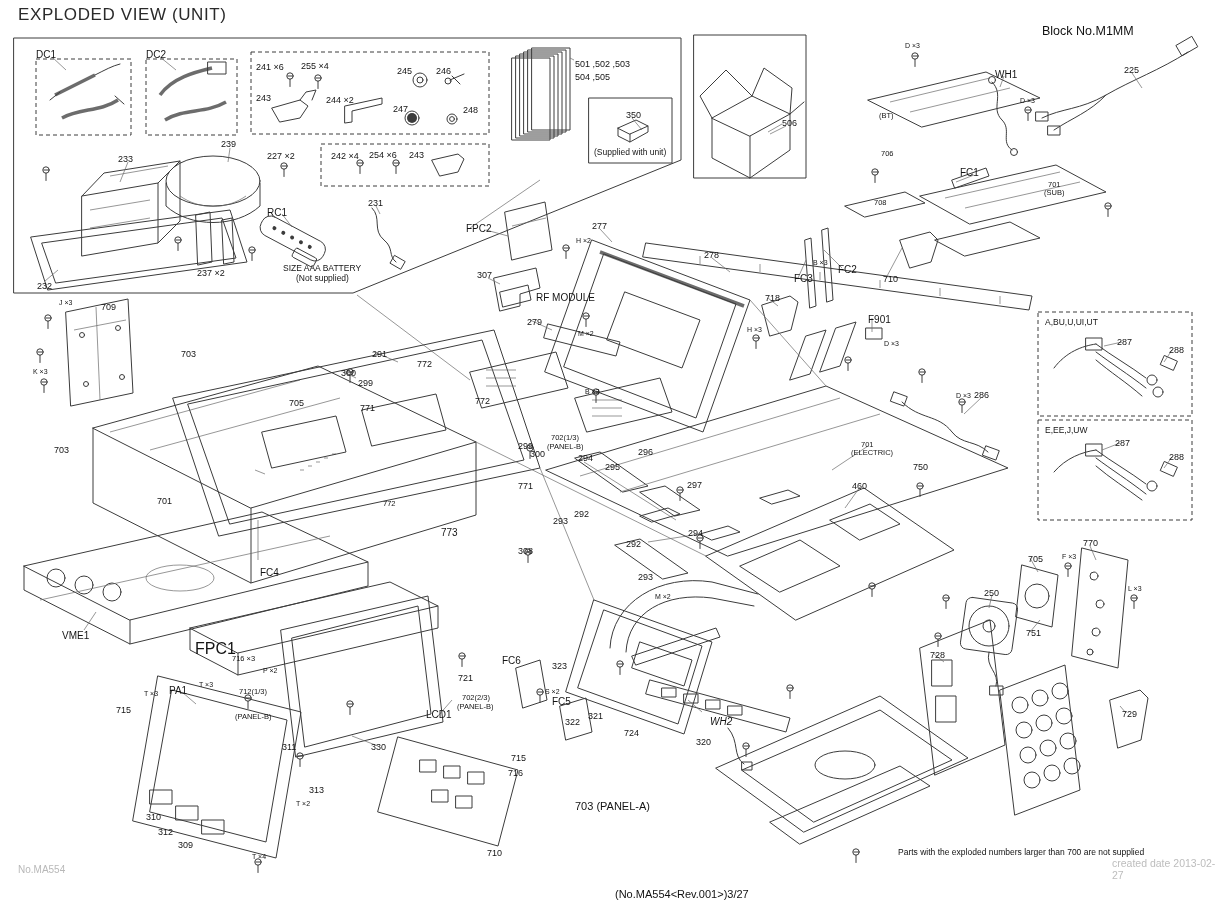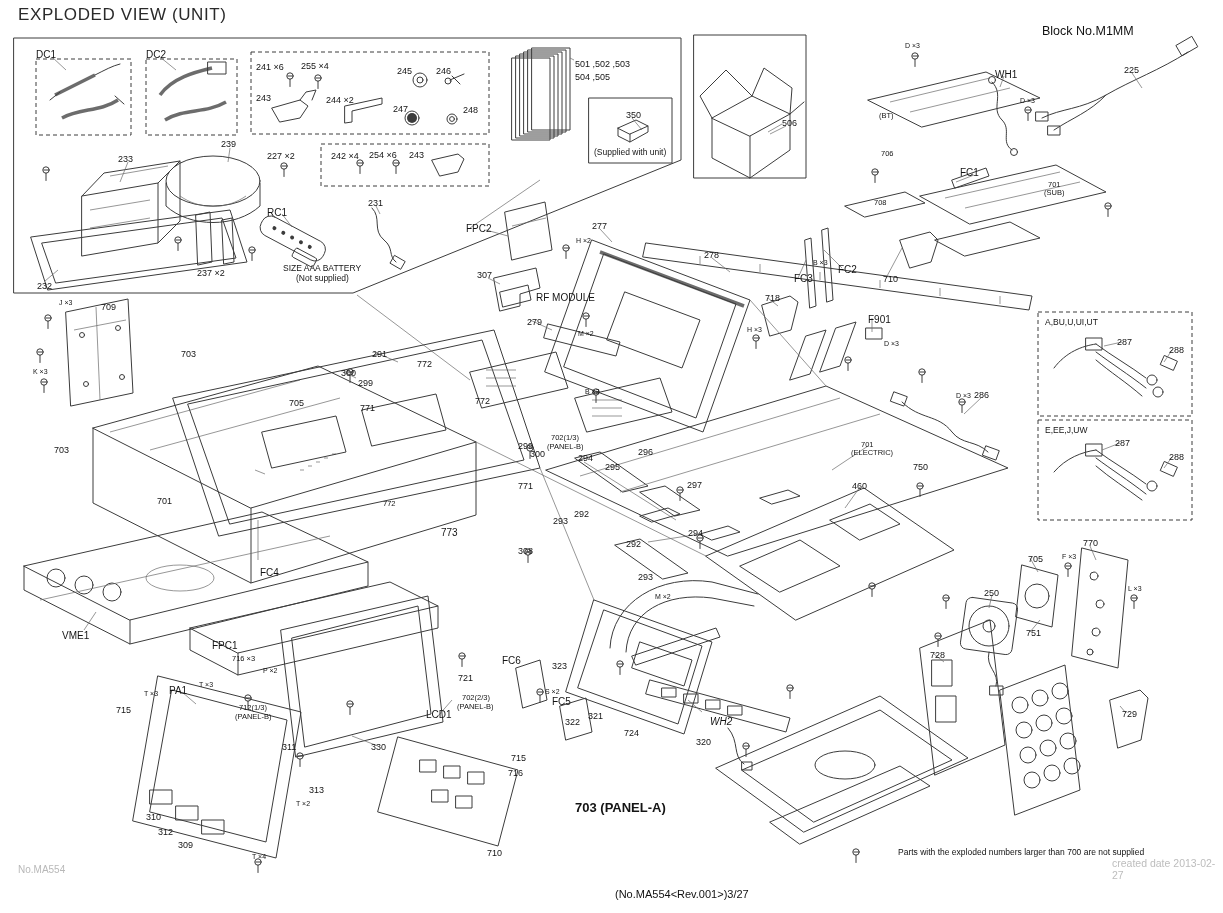--- a/index.html
+++ b/index.html
@@ -385,24 +385,24 @@
       <span class="callout" style="left: 101px; top: 303px;">709</span>
       <span class="callout" style="left: 59px; top: 299px; font-size: 7px;">J ×3</span>
       <span class="callout" style="left: 33px; top: 368px; font-size: 7px;">K ×3</span>
       <span class="callout" style="left: 181px; top: 350px;">703</span>
       <span class="callout" style="left: 289px; top: 399px;">705</span>
       <span class="callout" style="left: 54px; top: 446px;">703</span>
       <span class="callout" style="left: 157px; top: 497px;">701</span>
       <span class="callout" style="left: 260px; top: 568px; font-size: 10px;">FC4</span>
       <span class="callout" style="left: 62px; top: 631px; font-size: 10px;">VME1</span>
       <span class="callout" style="left: 116px; top: 706px;">715</span>
-      <span class="callout" style="left: 212px; top: 641px; font-size: 10px;">FPC1</span>
+      <span class="callout" style="left: 195px; top: 641px; font-size: 16px;">FPC1</span>
       <span class="callout" style="left: 232px; top: 655px; font-size: 7.5px;">716 ×3</span>
       <span class="callout" style="left: 263px; top: 667px; font-size: 7px;">P ×2</span>
-      <span class="callout" style="left: 239px; top: 704px; font-size: 7.5px; text-align: right;">712(1/3)</span>
+      <span class="callout" style="left: 239px; top: 688px; font-size: 7.5px; text-align: right;">712(1/3)</span>
       <span class="callout" style="left: 235px; top: 713px; font-size: 7.5px;">(PANEL-B)</span>
       <span class="callout" style="left: 169px; top: 686px; font-size: 10px;">PA1</span>
       <span class="callout" style="left: 144px; top: 690px; font-size: 7px;">T ×3</span>
       <span class="callout" style="left: 199px; top: 681px; font-size: 7px;">T ×3</span>
       <span class="callout" style="left: 282px; top: 743px;">311</span>
       <span class="callout" style="left: 309px; top: 786px;">313</span>
       <span class="callout" style="left: 146px; top: 813px;">310</span>
       <span class="callout" style="left: 158px; top: 828px;">312</span>
       <span class="callout" style="left: 178px; top: 841px;">309</span>
       <span class="callout" style="left: 252px; top: 853px; font-size: 7px;">T ×4</span>
@@ -416,21 +416,21 @@
       <span class="callout" style="left: 552px; top: 662px;">323</span>
       <span class="callout" style="left: 552px; top: 697px; font-size: 10px;">FC5</span>
       <span class="callout" style="left: 565px; top: 718px;">322</span>
       <span class="callout" style="left: 588px; top: 712px;">321</span>
       <span class="callout" style="left: 545px; top: 688px; font-size: 7px;">S ×2</span>
       <span class="callout" style="left: 696px; top: 706px; margin-top: 32px;">320</span>
       <span class="callout" style="left: 710px; top: 717px; font-size: 10px; font-style: italic;">WH2</span>
       <span class="callout" style="left: 624px; top: 729px;">724</span>
       <span class="callout" style="left: 511px; top: 754px;">715</span>
       <span class="callout" style="left: 508px; top: 769px;">716</span>
-      <span class="callout" style="left: 575px; top: 801px; font-size: 13px; font-weight: bold;">703 (PANEL-A)</span>
+      <span class="callout" style="left: 575px; top: 801px; font-size: 11px;">703 (PANEL-A)</span>
       <span class="callout" style="left: 487px; top: 849px;">710</span>
       <span class="callout" style="left: 655px; top: 593px; font-size: 7px;">M ×2</span>
       <span class="callout" style="left: 995px; top: 70px; font-size: 10px;">WH1</span>
       <span class="callout" style="left: 1124px; top: 66px;">225</span>
       <span class="callout" style="left: 960px; top: 168px; font-size: 10px;">FC1</span>
       <span class="callout" style="left: 881px; top: 104px; font-size: 7.5px; margin-top: 46px;">706</span>
       <span class="callout" style="left: 879px; top: 112px; font-size: 7.5px;">(BT)</span>
       <span class="callout" style="left: 1048px; top: 181px; font-size: 7.5px;">701</span>
       <span class="callout" style="left: 1044px; top: 189px; font-size: 7.5px;">(SUB)</span>
       <span class="callout" style="left: 874px; top: 199px; font-size: 7.5px;">708</span>

